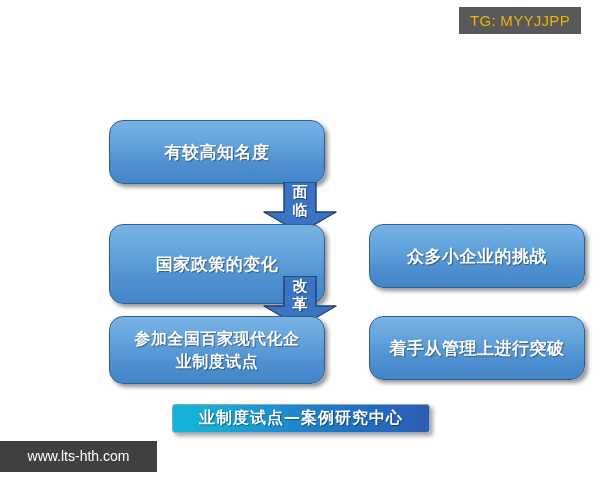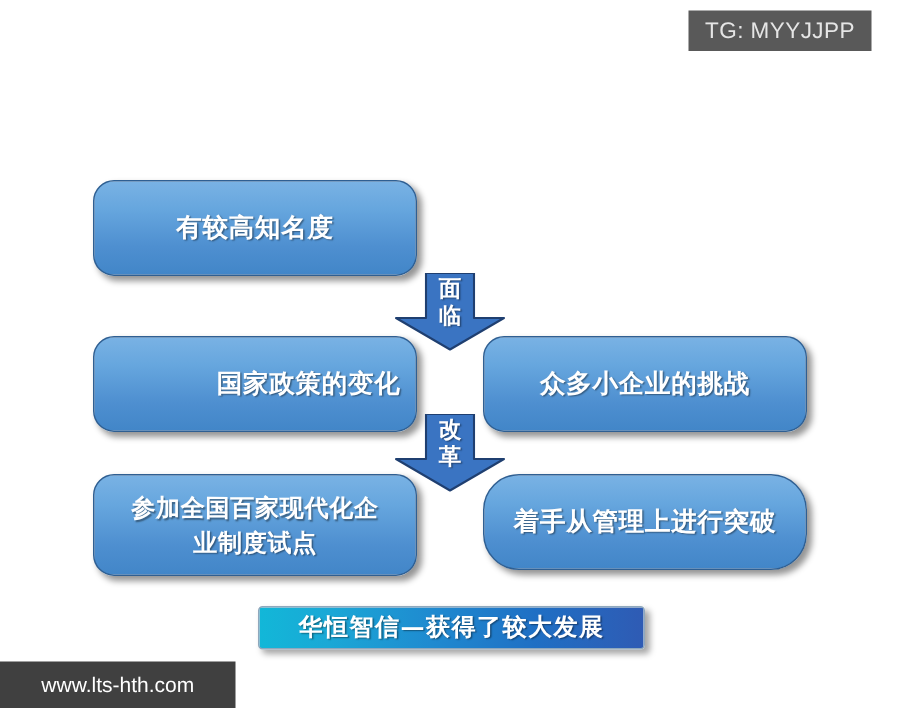--- a/index.html
+++ b/index.html
@@ -20,21 +20,21 @@
   }
 
   
   .tg-badge {
     position: absolute;
     left: 459px;
     top: 7px;
     width: 122px;
     height: 27px;
     background: #595959;
-    color: #e5e5e5;
+    color: #eab308;
     font-size: 15px;
     line-height: 27px;
     text-align: center;
     letter-spacing: 0.3px;
     font-family: "Liberation Sans", "DejaVu Sans", sans-serif;
   }
 
   
   .watermark {
     position: absolute;
@@ -80,38 +80,39 @@
     border-radius: 14px;
     background: linear-gradient(180deg, #79b2e4 0%, #66a6de 30%, #4e8fd0 70%, #4286c8 100%);
     border: 1px solid #2f5f92;
     box-shadow: 3px 3px 4px rgba(0,0,0,0.42);
     display: flex;
     align-items: center;
     justify-content: center;
     text-align: center;
     box-sizing: border-box;
     padding: 2px 10px;
+    margin-left: 47px;
   }
   .node-box .label {
     color: #ffffff;
     font-weight: bold;
     font-size: 17px;
     line-height: 24px;
     letter-spacing: 0.5px;
     text-shadow: 1px 1px 1px rgba(0,0,0,0.4);
     font-family: "DejaVu Sans", "Liberation Sans", sans-serif;
     white-space: pre-line;
   }
 
   .box-r1c1 { left: 62px;  top: 120px; width: 216px; height: 64px; }
   .box-r1c2 { left: 322px; top: 120px; width: 216px; height: 64px; }
-  .box-r2c1 { left: 62px;  top: 224px; width: 216px; height: 64px; justify-content: flex-end; }
+  .box-r2c1 { left: 62px;  top: 224px; width: 216px; height: 80px; }
   .box-r2c2 { left: 322px; top: 224px; width: 216px; height: 64px; }
   .box-r3c1 { left: 62px;  top: 316px; width: 216px; height: 68px; }
-  .box-r3c2 { left: 322px; top: 316px; width: 216px; height: 64px; border-radius: 24px; }
+  .box-r3c2 { left: 322px; top: 316px; width: 216px; height: 64px; }
 
   .box-r3c1 .label { font-size: 16px; line-height: 23px; }
 
   
   .arrow {
     position: absolute;
     width: 76px;
     height: 52px;
   }
   .arrow-1 { left: 262px; top: 182px; }
@@ -205,18 +206,18 @@
 
   <div class="node-box box-r3c1">
     <span class="label">参加全国百家现代化企
 业制度试点</span>
   </div>
   <div class="node-box box-r3c2">
     <span class="label">着手从管理上进行突破</span>
   </div>
 
   <div class="banner">
-    <span class="label">华恒智信—获得了较大发展</span>
+    <span class="label">业制度试点—案例研究中心</span>
   </div>
 
   <div class="watermark">www.lts-hth.com</div>
 
 </div>
 
 </body></html>

